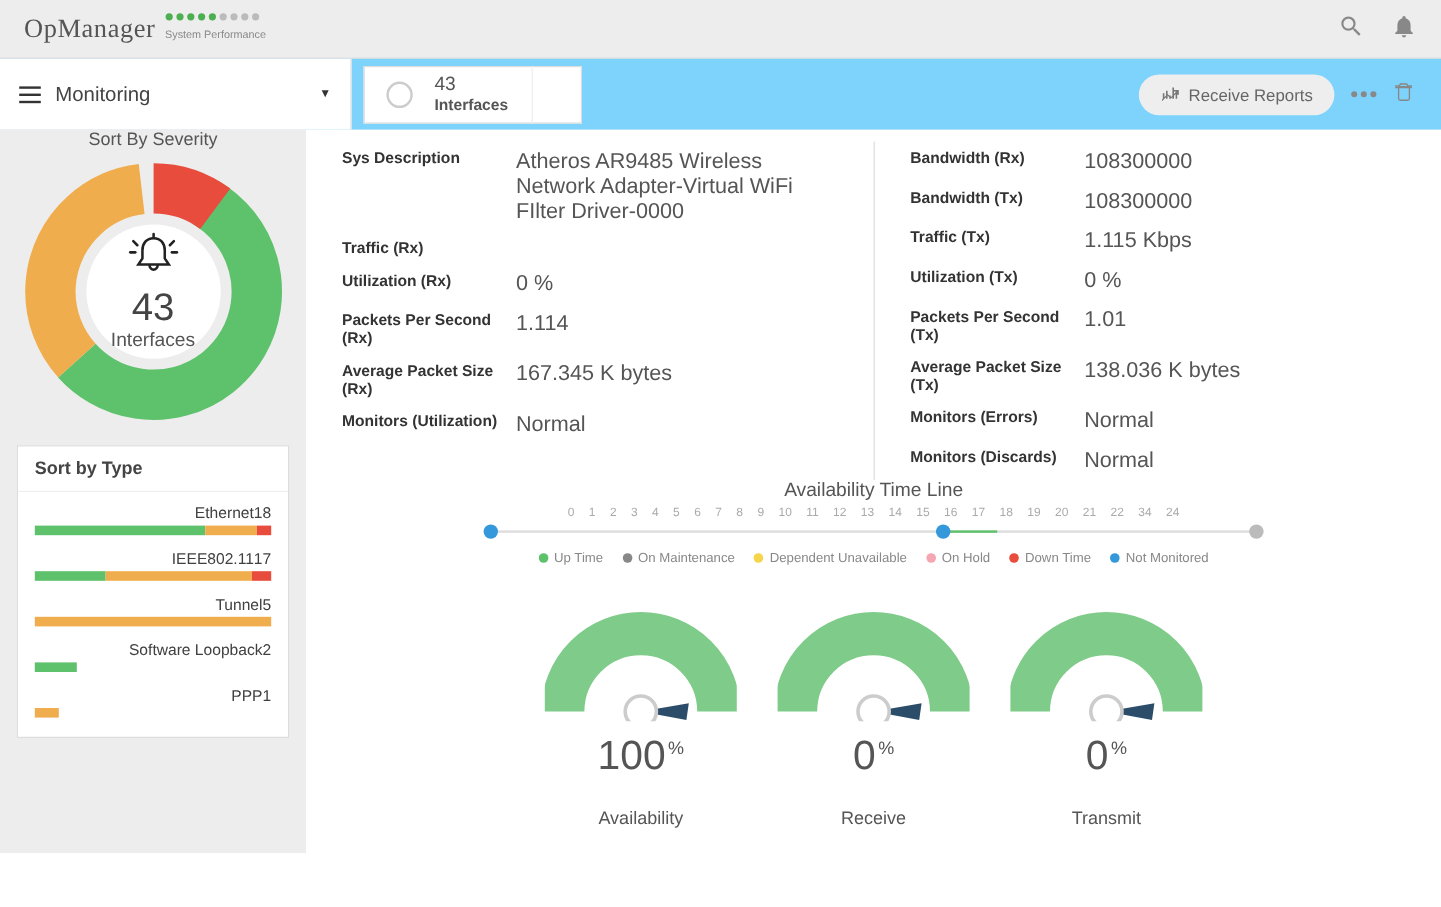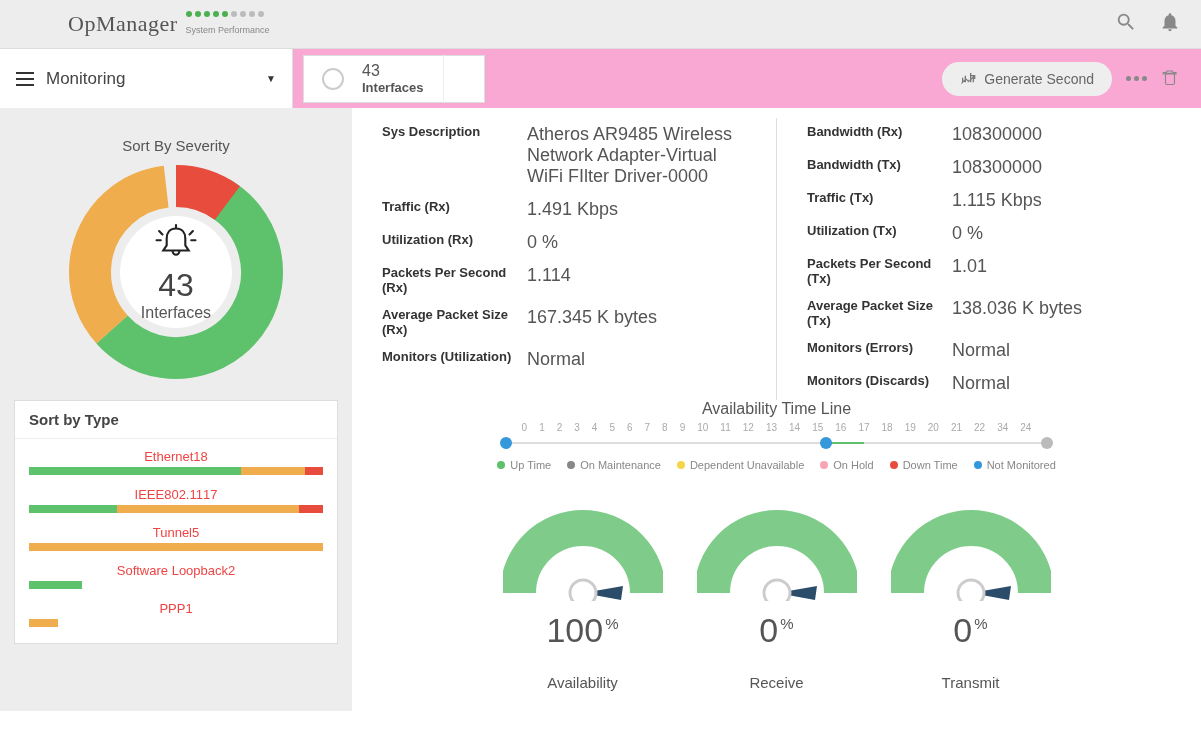--- a/index.html
+++ b/index.html
@@ -1,59 +1,59 @@
 <!DOCTYPE html>
 <html><head>
 <meta charset="utf-8">
 <style>
 * { box-sizing: border-box; margin: 0; padding: 0; }
 body { font-family: -apple-system, BlinkMacSystemFont, "Segoe UI", Arial, sans-serif; background: #fff; color: #333; width: 1201px; }
 .topbar { height: 49px; background: #ededed; display: flex; align-items: center; padding: 0 20px; border-bottom: 1px solid #ddd; }
-.brand { font-size: 22px; font-weight: 400; color: #555; font-family: Georgia, serif; letter-spacing: 0.5px; margin-left: 48px; }
+.brand { font-size: 22px; font-weight: 400; color: #555; font-family: Georgia, serif; letter-spacing: 0.5px; }
 .brand-sub { margin-left: 8px; }
 .brand-dots { display: flex; gap: 3px; margin-bottom: 2px; }
 .brand-dot { width: 6px; height: 6px; border-radius: 50%; }
 .brand-dot.g { background: #4caf50; }
 .brand-dot.gr { background: #bbb; }
 .brand-label { font-size: 9px; color: #888; }
 .top-icons { margin-left: auto; display: flex; gap: 22px; }
 .top-icons svg { width: 22px; height: 22px; fill: #888; }
 
-.toolbar { height: 59px; background: #f9a8d4; display: flex; align-items: center; }
+.toolbar { height: 59px; background: #7dd3fc; display: flex; align-items: center; }
 .tool-monitor { width: 293px; height: 59px; background: #fff; display: flex; align-items: center; padding: 0 16px; gap: 12px; border-right: 1px solid #ddd; }
 .hamburger { display: flex; flex-direction: column; gap: 4px; }
 .hamburger span { width: 18px; height: 2px; background: #333; }
 .tool-monitor-label { font-size: 17px; color: #444; flex: 1; }
 .tool-monitor-arrow { font-size: 10px; color: #333; }
 .tool-mid { display: flex; align-items: center; border: 1px solid #ddd; background: #fff; height: 48px; margin-left: 10px; }
 .status-circle { width: 22px; height: 22px; border: 2px solid #ccc; border-radius: 50%; margin: 0 18px; }
 .tool-count { font-size: 16px; color: #555; }
 .tool-count-label { font-size: 13px; color: #555; font-weight: 600; }
 .tool-mid-right { padding-right: 40px; border-left: 1px solid #eee; margin-left: 20px; height: 48px; }
 .tool-actions { margin-left: auto; display: flex; align-items: center; gap: 14px; padding-right: 22px; }
 .gen-btn { background: #eee; border-radius: 20px; padding: 9px 18px; display: flex; align-items: center; gap: 8px; color: #666; font-size: 14px; }
 .gen-btn svg { width: 16px; height: 16px; fill: #777; }
 .dots3 { display: flex; gap: 3px; }
 .dots3 span { width: 5px; height: 5px; background: #888; border-radius: 50%; }
 .trash svg { width: 18px; height: 18px; fill: #888; }
 
 .page { display: flex; }
-.side { width: 352px; background: #ededed; padding: 29px 14px; }
+.side { width: 255px; background: #ededed; padding: 0 14px; }
 .severity-title { text-align: center; font-size: 15px; color: #555; margin-bottom: 8px; }
 .donut { position: relative; width: 220px; height: 220px; margin: 0 auto 18px; }
 .donut-center { position: absolute; left: 54px; top: 54px; width: 112px; height: 112px; border-radius: 50%; background: #fff; display: flex; flex-direction: column; align-items: center; justify-content: center; }
 .bell svg { width: 44px; height: 38px; }
 .donut-num { font-size: 32px; color: #444; font-weight: 400; margin-top: 2px; }
 .donut-label { font-size: 16px; color: #555; }
 
 .type-panel { background: #fff; border: 1px solid #ddd; margin-top: 2px; }
 .type-hdr { padding: 10px 14px; font-size: 15px; color: #444; border-bottom: 1px solid #eee; font-weight: 600; }
 .type-body { padding: 4px 14px 10px; }
 .type-row { padding: 6px 0; }
-.type-row-top { display: flex; justify-content: center; font-size: 13px; color: #ef4444; margin-bottom: 3px; }
+.type-row-top { display: flex; justify-content: flex-end; font-size: 13px; color: #404040; margin-bottom: 3px; }
 .type-bar { height: 8px; background: transparent; display: flex; }
 .type-seg { height: 8px; }
 
 .main { flex: 1; padding: 0 30px 20px; }
 .info-grid { display: flex; gap: 0; margin-top: 10px; }
 .info-col { flex: 1; }
 .info-col.left-col { padding-right: 30px; border-right: 1px solid #ddd; }
 .info-col.right-col { padding-left: 30px; }
 .info-row { display: flex; padding: 6px 0; }
 .info-label { width: 145px; font-size: 13px; font-weight: 700; color: #333; }
@@ -121,21 +121,21 @@
       <div class="tool-count">43</div>
       <div class="tool-count-label">Interfaces</div>
     </div>
     <div class="tool-mid-right"></div>
   </div>
   <div class="tool-actions">
     <div class="gen-btn">
       <svg viewBox="0 0 24 24">
           <path d="M3 17h2v-7H3v7zm4 0h2V7H7v10zm4 0h2v-4h-2v4zm4 0h2V3h-2v14zm4 0h2v-9h-2v9zM2 20l7-7 4 4 8-8v3h2V6h-6v2h3l-7 7-4-4-7 7z" fill="#777"></path>
         </svg>
-      <span>Generate Second</span>
+      <span>Receive Reports</span>
     </div>
     <span class="dots3">
         <span></span>
         <span></span>
         <span></span>
       </span>
     <span class="trash"><svg viewBox="0 0 24 24">
           <path d="M6 7h12v13a2 2 0 01-2 2H8a2 2 0 01-2-2V7zm3-3h6l1 2h4v2H3V6h4l1-2z" fill="none" stroke="#888" stroke-width="1.5"></path>
         </svg></span>
   </div>
@@ -227,21 +227,20 @@
 
   <div class="main">
     <div class="info-grid">
       <div class="info-col left-col" id="info-left">
           <div class="info-row">
             <div class="info-label">Sys Description</div>
             <div class="info-value">Atheros AR9485 Wireless Network Adapter-Virtual WiFi FIlter Driver-0000</div>
           </div>
           <div class="info-row">
             <div class="info-label">Traffic (Rx)</div>
-            <div class="info-value">1.491 Kbps</div>
           </div>
           <div class="info-row">
             <div class="info-label">Utilization (Rx)</div>
             <div class="info-value">0 %</div>
           </div>
           <div class="info-row">
             <div class="info-label">Packets Per Second (Rx)</div>
             <div class="info-value">1.114</div>
           </div>
           <div class="info-row">

